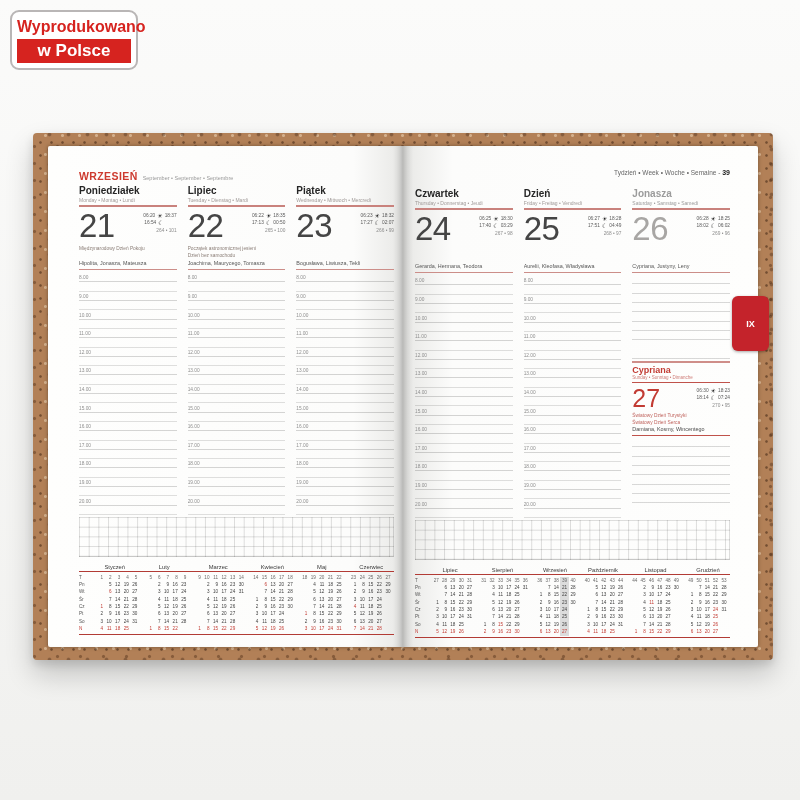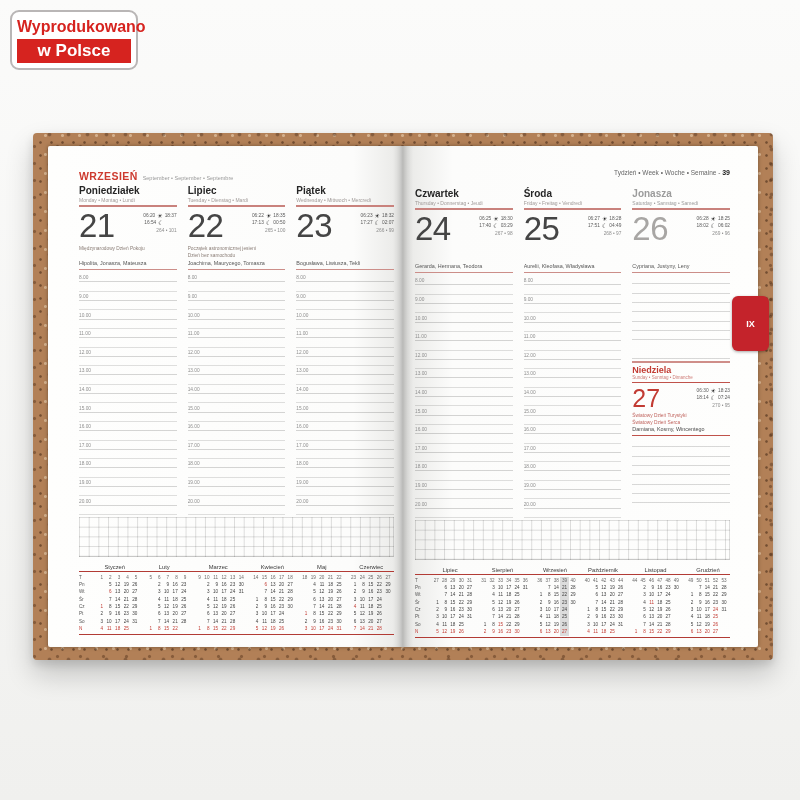--- a/index.html
+++ b/index.html
@@ -826,21 +826,21 @@
                 </div>
                 <div class="h-slot">
                   <div class="l1">
                     <span class="h-label">20.00</span>
                   </div>
                   <div class="l2"></div>
                 </div>
               </div>
             </div>
             <div class="day-col">
-              <div class="d-name">Środa</div>
+              <div class="d-name">Dzień</div>
               <div class="d-langs">Friday • Freitag • Vendredi</div>
               <div class="d-rule"></div>
               <div class="d-daterow">
                 <div class="d-num">25</div>
                 <div class="d-times">
                   <div class="t-row">
                     <span class="t-val">06:27</span>
                     <span class="t-icon">☀</span>
                     <span class="t-val">18:28</span>
                   </div>
@@ -953,21 +953,21 @@
                     <span class="t-val">06:02</span>
                   </div>
                   <div class="t-doy">269 • 96</div>
                 </div>
               </div>
               <div class="d-notes"></div>
               <div class="d-namedays">Cypriana, Justyny, Leny</div>
               <div class="w-lines top"></div>
               <div>
                 <div class="sun-top-rule"></div>
-                <div class="sun-name">Niedziela</div>
+                <div class="sun-name">Cypriana</div>
                 <div class="sun-langs">Sunday • Sonntag • Dimanche</div>
                 <div class="sun-rule"></div>
                 <div class="sun-daterow">
                   <div class="sun-num">27</div>
                   <div class="d-times">
                     <div class="t-row">
                       <span class="t-val">06:30</span>
                       <span class="t-icon">☀</span>
                       <span class="t-val">18:23</span>
                     </div>

